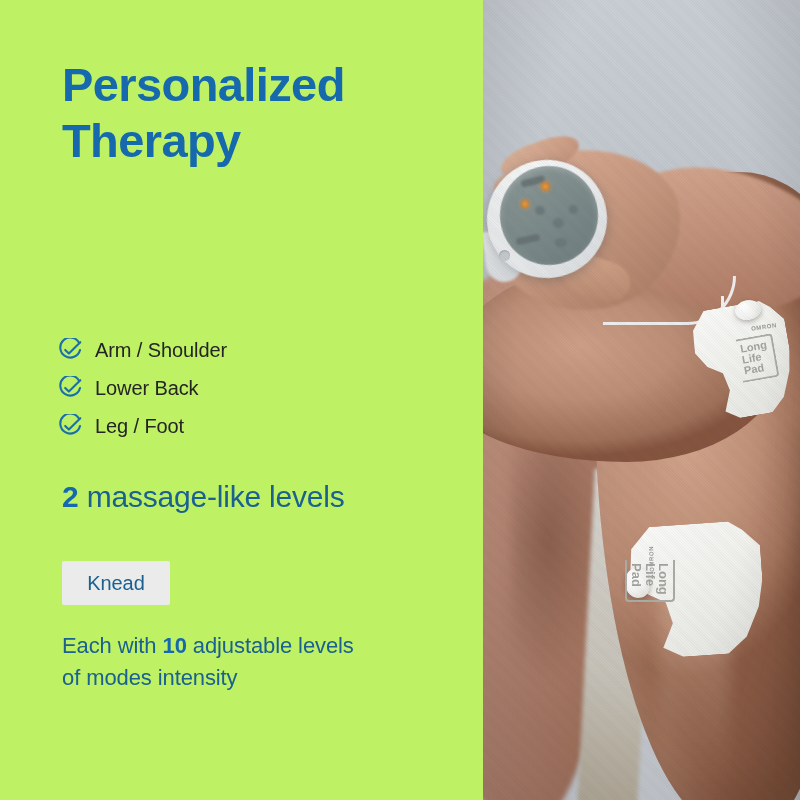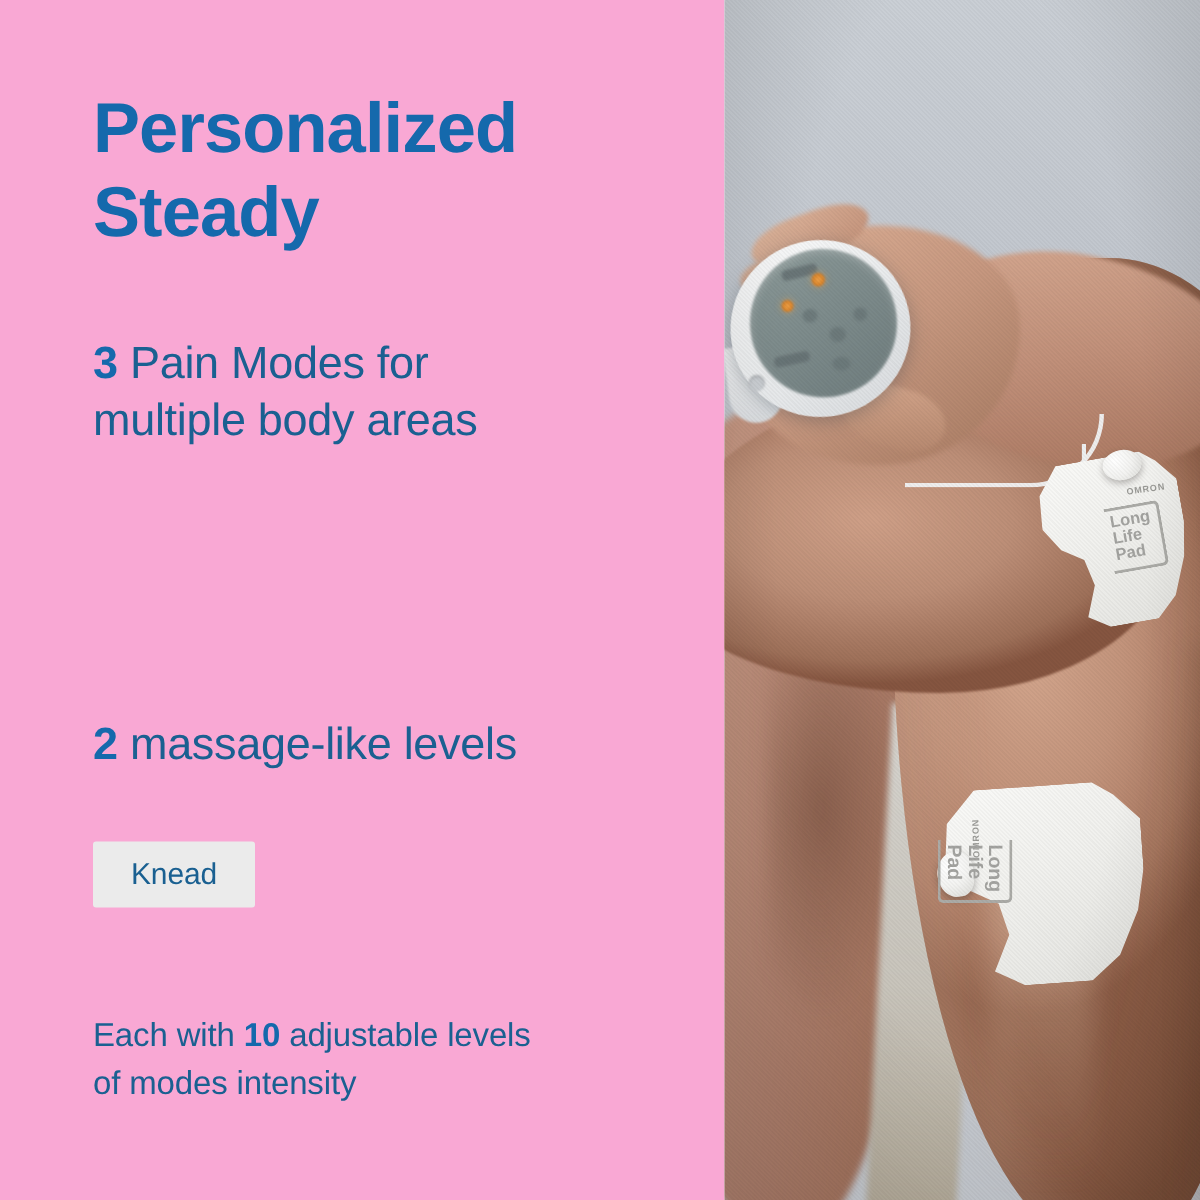--- a/index.html
+++ b/index.html
@@ -4,21 +4,21 @@
 <style>
   html,body{margin:0;padding:0;}
   body{
     width:800px;height:800px;overflow:hidden;background:#ffffff;
     font-family:"Liberation Sans","DejaVu Sans",sans-serif;
     -webkit-font-smoothing:antialiased;
   }
   .canvas{position:relative;width:800px;height:800px;overflow:hidden;background:#fff;}
 
   
-  .left-panel{position:absolute;left:0;top:0;width:483px;height:800px;background:#f9a8d4;}
+  .left-panel{position:absolute;left:0;top:0;width:483px;height:800px;background:#bef264;}
 
   .headline{
     position:absolute;left:62px;top:57px;width:400px;
     font-size:47px;line-height:56px;font-weight:700;color:#1569AC;
     letter-spacing:-0.6px;
   }
   .headline .l2{display:block;}
 
   .subhead{
     position:absolute;left:62px;top:224px;width:400px;
@@ -42,21 +42,21 @@
 
   .chips{position:absolute;left:62px;top:561px;display:flex;}
   .chip{
     height:44px;min-width:108px;background:#EBEBEB;border-radius:2px;
     display:flex;align-items:center;justify-content:center;
     font-size:20px;color:#1A6091;padding:0 14px;box-sizing:border-box;
     margin-right:20px;letter-spacing:-0.1px;text-align:right;
   }
 
   .footnote{
-    position:absolute;left:62px;top:674px;width:400px;
+    position:absolute;left:62px;top:630px;width:400px;
     font-size:22px;line-height:32px;color:#1A6091;font-weight:400;
     letter-spacing:-0.1px;
   }
   .footnote b{font-weight:700;color:#1569AC;}
   .footnote .l2{display:block;}
 
   
   .photo{position:absolute;left:483px;top:0;width:317px;height:800px;overflow:hidden;background:#C5C9CF;}
 
   
@@ -191,28 +191,51 @@
 </style>
 </head>
 <body>
 
 <div class="canvas">
 
   <div class="left-panel">
 
     <div class="headline">
       <span>Personalized</span>
-      <span class="l2">Steady</span>
-    </div>
-
-    <div class="subhead">
-      <b>3</b><span> Pain Modes for</span>
-      <span class="l2">multiple body areas</span>
-    </div>
-
+      <span class="l2">Therapy</span>
+    </div>
+
+
+    <div class="checklist">
+
+      <div class="check-row">
+        <svg class="check-icon" viewBox="0 0 24 24">
+          <path d="M21.2 5.0 A10 10 0 1 0 22 12" fill="none" stroke="#1B6FA8" stroke-width="2.1" stroke-linecap="round"></path>
+          <path d="M7.2 11.9 L10.9 15.6 L22.3 4.2" fill="none" stroke="#1B6FA8" stroke-width="2.1" stroke-linecap="round" stroke-linejoin="round"></path>
+        </svg>
+        <span class="check-label">Arm / Shoulder</span>
+      </div>
+
+      <div class="check-row">
+        <svg class="check-icon" viewBox="0 0 24 24">
+          <path d="M21.2 5.0 A10 10 0 1 0 22 12" fill="none" stroke="#1B6FA8" stroke-width="2.1" stroke-linecap="round"></path>
+          <path d="M7.2 11.9 L10.9 15.6 L22.3 4.2" fill="none" stroke="#1B6FA8" stroke-width="2.1" stroke-linecap="round" stroke-linejoin="round"></path>
+        </svg>
+        <span class="check-label">Lower Back</span>
+      </div>
+
+      <div class="check-row">
+        <svg class="check-icon" viewBox="0 0 24 24">
+          <path d="M21.2 5.0 A10 10 0 1 0 22 12" fill="none" stroke="#1B6FA8" stroke-width="2.1" stroke-linecap="round"></path>
+          <path d="M7.2 11.9 L10.9 15.6 L22.3 4.2" fill="none" stroke="#1B6FA8" stroke-width="2.1" stroke-linecap="round" stroke-linejoin="round"></path>
+        </svg>
+        <span class="check-label">Leg / Foot</span>
+      </div>
+
+    </div>
 
     <div class="subhead2">
       <b>2</b><span> massage-like levels</span>
     </div>
 
     <div class="chips">
       <div class="chip">Knead</div>
     </div>
 
     <div class="footnote">

